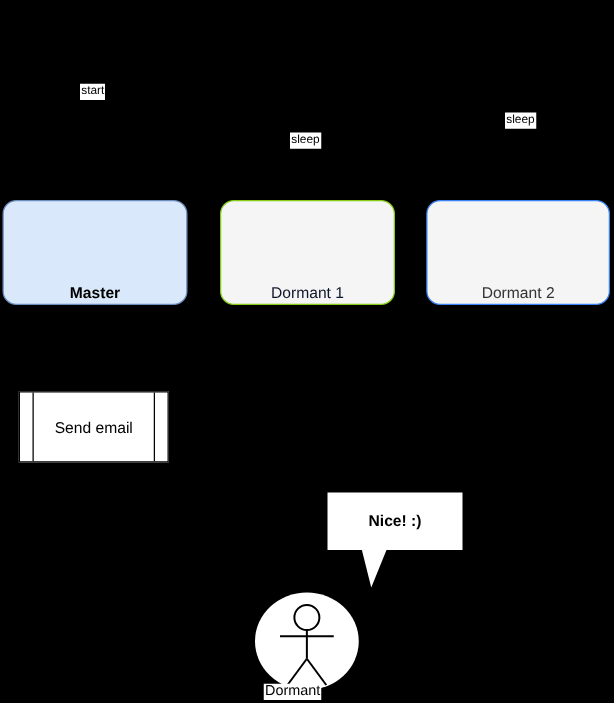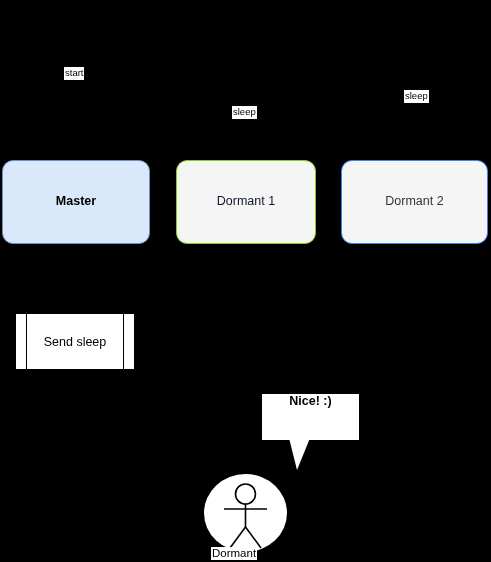--- a/index.html
+++ b/index.html
@@ -16,21 +16,21 @@
     overflow: hidden;
     font-family: "Liberation Sans", sans-serif;
   }
 
   
   .state-box {
     position: absolute;
     box-sizing: border-box;
     border-radius: 11px;
     display: flex;
-    align-items: center;
+    align-items: flex-end;
     justify-content: center;
     text-align: center;
     font-size: 12.5px;
     line-height: 1.25;
   }
   .state-box.master {
     left: 2px;
     top: 160px;
     width: 148px;
     height: 84px;
@@ -127,24 +127,25 @@
     font-size: 12.5px;
     color: #000000;
     text-align: center;
   }
 
   
   .bubble {
     position: absolute;
     left: 262px;
     top: 394px;
-    width: 97px;
+    width: 108px;
     height: 46px;
     background: #ffffff;
     display: flex;
+    align-items: center;
     justify-content: center;
     font-size: 12.5px;
     font-weight: bold;
     color: #000000;
     text-align: center;
   }
   .bubble-tail {
     position: absolute;
     left: 262px;
     top: 394px;
@@ -200,21 +201,21 @@
     <span>Dormant 1</span>
   </div>
 
   <div class="state-box dormant2">
     <span>Dormant 2</span>
   </div>
 
   <div class="process-shape">
     <div class="bar left"></div>
     <div class="bar right"></div>
-    <div class="plabel">Send sleep</div>
+    <div class="plabel">Send email</div>
   </div>
 
   <svg class="bubble-tail" viewBox="0 0 130 90">
     <polygon points="27,44 48,44 35,76" fill="#ffffff"></polygon>
   </svg>
 
   <div class="bubble">
     <span>Nice! :)</span>
   </div>
 

